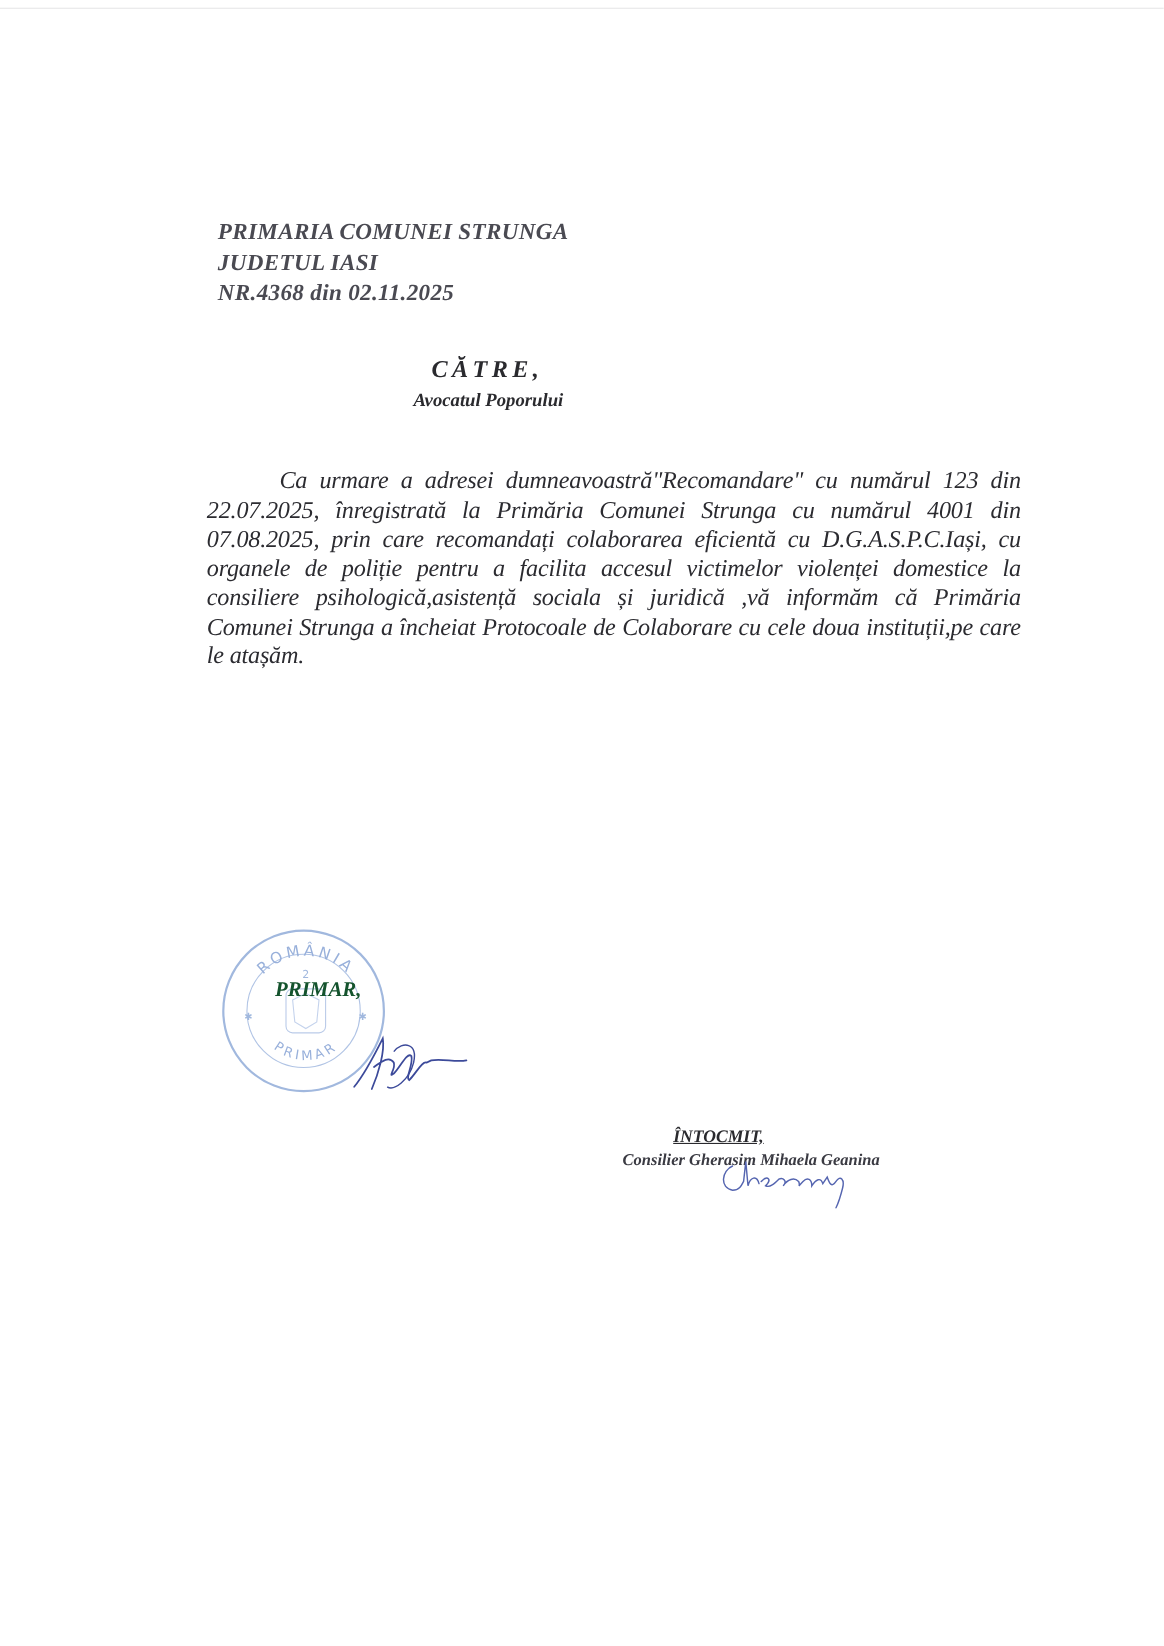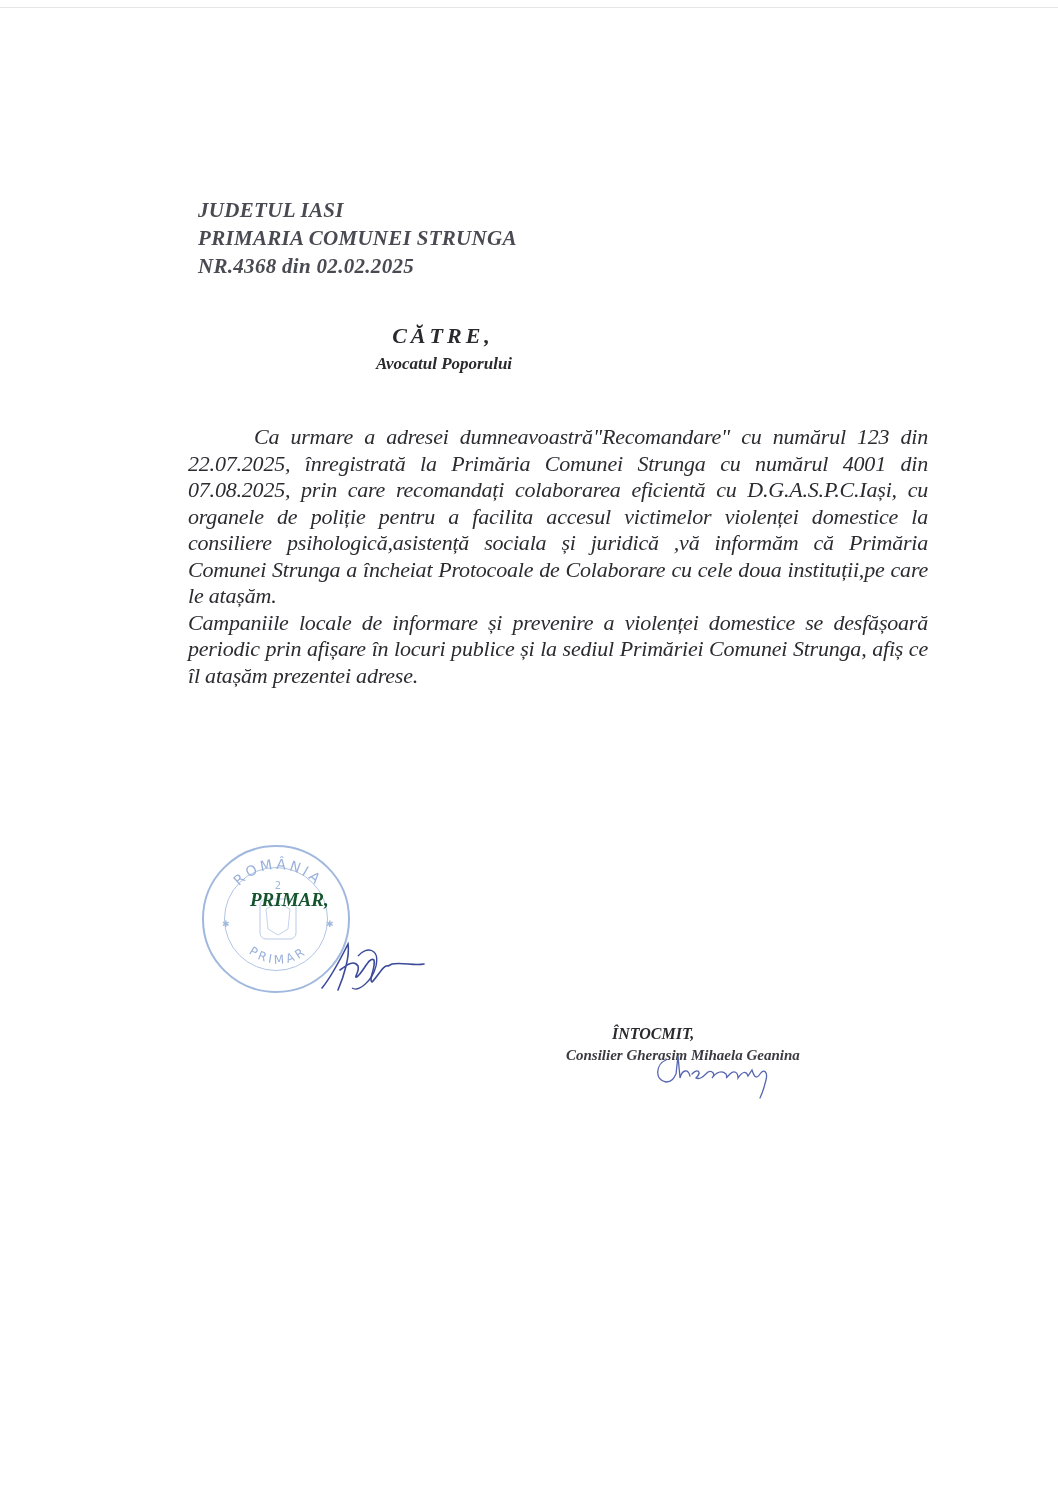--- a/index.html
+++ b/index.html
@@ -134,52 +134,52 @@
       top: 1024px;
       font-weight: bold;
       font-style: italic;
       color: #3a3a42;
     }
     .prepared-title {
       font-size: 16px;
       line-height: 20px;
       margin-left: 46px;
       color: #2a2a2e;
+      text-decoration: underline;
     }
     .prepared-name {
       font-size: 15px;
       line-height: 22px;
       white-space: nowrap;
       text-align: center;
     }
     .prepared-signature {
       position: absolute;
       left: 652px;
       top: 1050px;
     }
   </style>
 </head>
 <body>
 
 <div class="scan-line"></div>
 
 <div class="header">
+  <div>PRIMARIA COMUNEI STRUNGA</div>
   <div>JUDETUL IASI</div>
-  <div>PRIMARIA COMUNEI STRUNGA</div>
-  <div>NR.4368 din 02.02.2025</div>
+  <div>NR.4368 din 02.11.2025</div>
 </div>
 
 <div class="recipient">
   <div class="catre">CĂTRE,</div>
   <div class="avocatul">Avocatul Poporului</div>
 </div>
 
 <div class="body-text">
   <p class="indent">Ca urmare a adresei dumneavoastră"Recomandare" cu numărul 123 din 22.07.2025, înregistrată la Primăria Comunei Strunga cu numărul 4001 din 07.08.2025, prin care recomandați colaborarea eficientă cu D.G.A.S.P.C.Iași, cu organele de poliție pentru a facilita accesul victimelor violenței domestice la consiliere psihologică,asistență sociala și juridică ,vă informăm că Primăria Comunei Strunga a încheiat Protocoale de Colaborare cu cele doua instituții,pe care le atașăm.</p>
-  <p>Campaniile locale de informare și prevenire a violenței domestice se desfășoară periodic prin afișare în locuri publice și la sediul Primăriei Comunei Strunga, afiș ce îl atașăm prezentei adrese.</p>
 </div>
 
 <div class="stamp">
   <div class="stamp-inner"></div>
   <svg class="stamp-svg" width="148" height="148" viewBox="0 0 148 148">
     <defs>
       <path id="arcTop" d="M 22 74 A 52 52 0 0 1 126 74" fill="none"></path>
       <path id="arcBottom" d="M 30 84 A 46 46 0 0 0 118 84" fill="none"></path>
       <path id="arcLeft" d="M 30 60 A 46 46 0 0 0 60 126" fill="none"></path>
     </defs>

